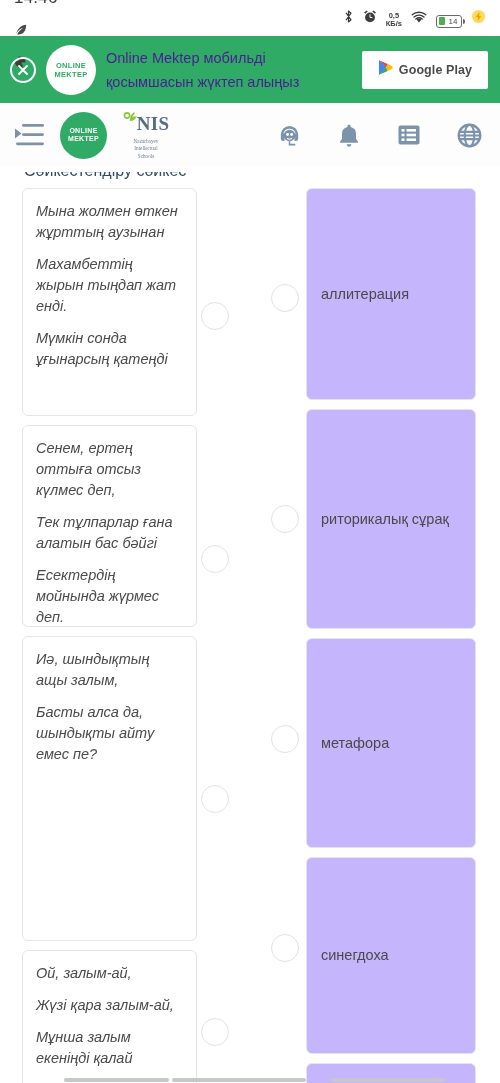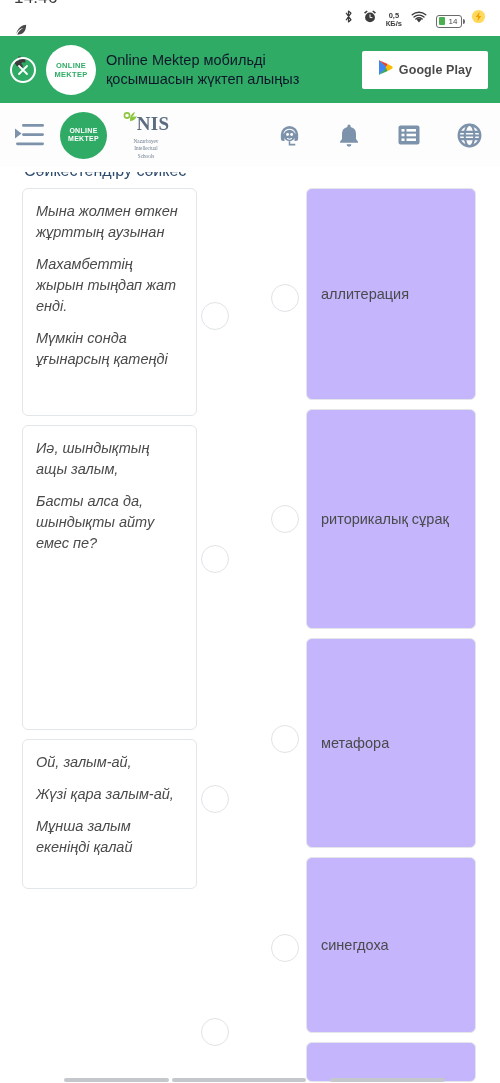--- a/index.html
+++ b/index.html
@@ -44,21 +44,21 @@
   .ad-close {
     width:26px;height:26px;border-radius:50%;border:2px solid #fff;
     flex:0 0 26px; display:flex;align-items:center;justify-content:center;
     color:#fff;font-size:14px;line-height:1;font-weight:bold;
   }
   .ad-logo {
     width:50px;height:50px;border-radius:50%;background:#fff;flex:0 0 50px;
     display:flex;flex-direction:column;align-items:center;justify-content:center;
   }
   .ad-logo span{ font-size:7.5px;font-weight:bold;color:#2fab66;letter-spacing:0.3px;line-height:9px;}
-  .ad-text{ flex:1; color:#0f172a; font-size:14.5px; line-height:19px; }
+  .ad-text{ flex:1; color:#4c1d95; font-size:14.5px; line-height:24px; }
   .gp-btn{
     background:#fff;border-radius:2px;width:126px;height:38px;flex:0 0 126px;
     display:flex;align-items:center;justify-content:center;gap:6px;
   }
   .gp-label{ font-size:12.5px;color:#4b4b4b;font-weight:600;letter-spacing:0.1px;}
 
   
   .navbar{
     height:64px;width:100%;background:#fdfdfd;display:flex;align-items:center;
     padding:0 18px 0 14px; gap:0;
@@ -279,20 +279,25 @@
   <div class="match-area">
 
     <div class="col-left">
 
       <div class="q-card" style="height:228px;">
         <div class="q-line">Мына жолмен өткен жұрттың аузынан</div>
         <div class="q-line">Махамбеттің жырын тыңдап жат енді.</div>
         <div class="q-line">Мүмкін сонда ұғынарсың қатеңді</div>
       </div>
 
+      <div class="q-card" style="height:202px;">
+        <div class="q-line">Сенем, ертең оттыға отсыз күлмес деп,</div>
+        <div class="q-line">Тек тұлпарлар ғана алатын бас бәйгі</div>
+        <div class="q-line">Есектердің мойнында жүрмес деп.</div>
+      </div>
 
       <div class="q-card" style="height:305px;">
         <div class="q-line">Иә, шындықтың ащы залым,</div>
         <div class="q-line">Басты алса да, шындықты айту емес пе?</div>
       </div>
 
       <div class="q-card" style="height:150px;">
         <div class="q-line">Ой, залым-ай,</div>
         <div class="q-line">Жүзі қара залым-ай,</div>
         <div class="q-line">Мұнша залым екеніңді қалай</div>
@@ -315,21 +320,21 @@
     <div class="col-right">
       <div class="a-card" style="height:212px;">
         <span class="a-text">аллитерация</span>
       </div>
       <div class="a-card" style="height:220px;">
         <span class="a-text">риторикалық сұрақ</span>
       </div>
       <div class="a-card" style="height:210px;">
         <span class="a-text">метафора</span>
       </div>
-      <div class="a-card" style="height:176px;">
+      <div class="a-card" style="height:197px;">
         <span class="a-text">синегдоха</span>
       </div>
       <div class="a-card" style="height:40px;">
         <span class="a-text"></span>
       </div>
     </div>
 
   </div>
 
   <div class="hscroll">

